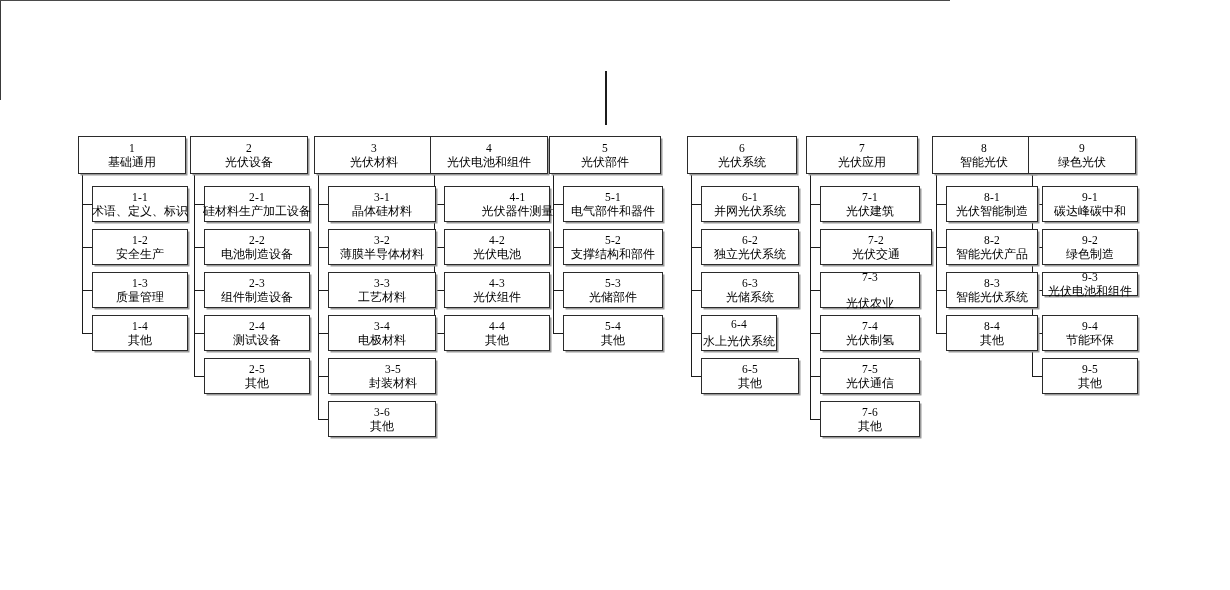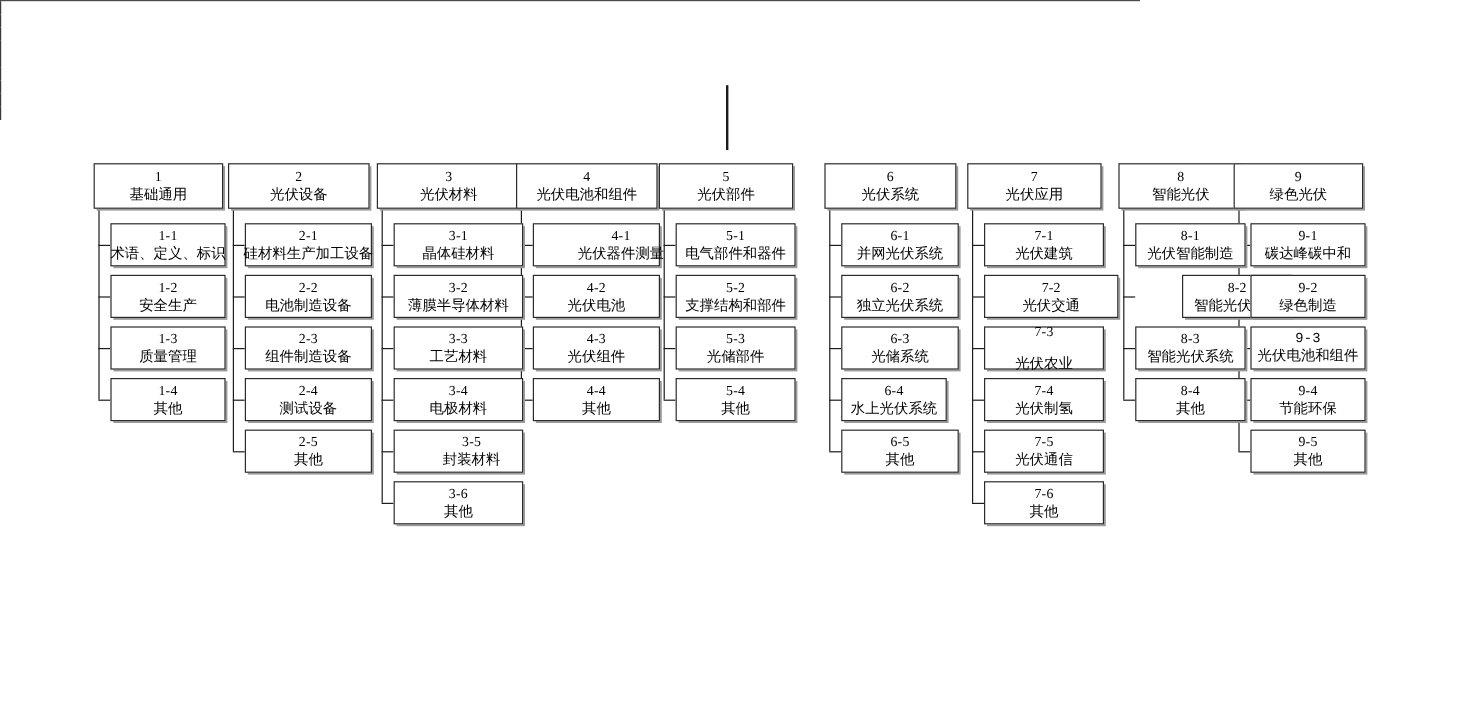--- a/index.html
+++ b/index.html
@@ -273,21 +273,21 @@
         <span class="label">并网光伏系统</span>
       </div>
       <div class="node child" style="left: 701px; top: 229px; width: 98px; height: 36px;">
         <span class="num">6-2</span>
         <span class="label">独立光伏系统</span>
       </div>
       <div class="node child" style="left: 701px; top: 272px; width: 98px; height: 36px;">
         <span class="num">6-3</span>
         <span class="label">光储系统</span>
       </div>
-      <div class="node child" style="left: 701px; top: 315px; width: 88px; height: 36px;">
+      <div class="node child" style="left: 701px; top: 315px; width: 76px; height: 36px; justify-content: space-between;">
         <span class="num">6-4</span>
         <span class="label">水上光伏系统</span>
       </div>
       <div class="node child" style="left: 701px; top: 358px; width: 98px; height: 36px;">
         <span class="num">6-5</span>
         <span class="label">其他</span>
       </div>
       <div class="node level1" style="left: 806px; top: 136px; width: 112px; height: 38px;">
         <span class="num">7</span>
         <span class="label">光伏应用</span>
@@ -317,21 +317,21 @@
         <span class="label">其他</span>
       </div>
       <div class="node level1" style="left: 932px; top: 136px; width: 104px; height: 38px;">
         <span class="num">8</span>
         <span class="label">智能光伏</span>
       </div>
       <div class="node child" style="left: 946px; top: 186px; width: 92px; height: 36px;">
         <span class="num">8-1</span>
         <span class="label">光伏智能制造</span>
       </div>
-      <div class="node child" style="left: 946px; top: 229px; width: 92px; height: 36px; margin-left: 39px;">
+      <div class="node child" style="left: 946px; top: 229px; width: 92px; height: 36px;">
         <span class="num">8-2</span>
         <span class="label">智能光伏产品</span>
       </div>
       <div class="node child" style="left: 946px; top: 272px; width: 92px; height: 36px;">
         <span class="num">8-3</span>
         <span class="label">智能光伏系统</span>
       </div>
       <div class="node child" style="left: 946px; top: 315px; width: 92px; height: 36px;">
         <span class="num">8-4</span>
         <span class="label">其他</span>
@@ -341,21 +341,21 @@
         <span class="label">绿色光伏</span>
       </div>
       <div class="node child" style="left: 1042px; top: 186px; width: 96px; height: 36px;">
         <span class="num">9-1</span>
         <span class="label">碳达峰碳中和</span>
       </div>
       <div class="node child" style="left: 1042px; top: 229px; width: 96px; height: 36px;">
         <span class="num">9-2</span>
         <span class="label">绿色制造</span>
       </div>
-      <div class="node child" style="left: 1042px; top: 272px; width: 96px; height: 36px; font-family: Liberation Mono, monospace;">
+      <div class="node child" style="left: 1042px; top: 272px; width: 96px; height: 24px;">
         <span class="num">9-3</span>
         <span class="label">光伏电池和组件</span>
       </div>
       <div class="node child" style="left: 1042px; top: 315px; width: 96px; height: 36px;">
         <span class="num">9-4</span>
         <span class="label">节能环保</span>
       </div>
       <div class="node child" style="left: 1042px; top: 358px; width: 96px; height: 36px;">
         <span class="num">9-5</span>
         <span class="label">其他</span>

